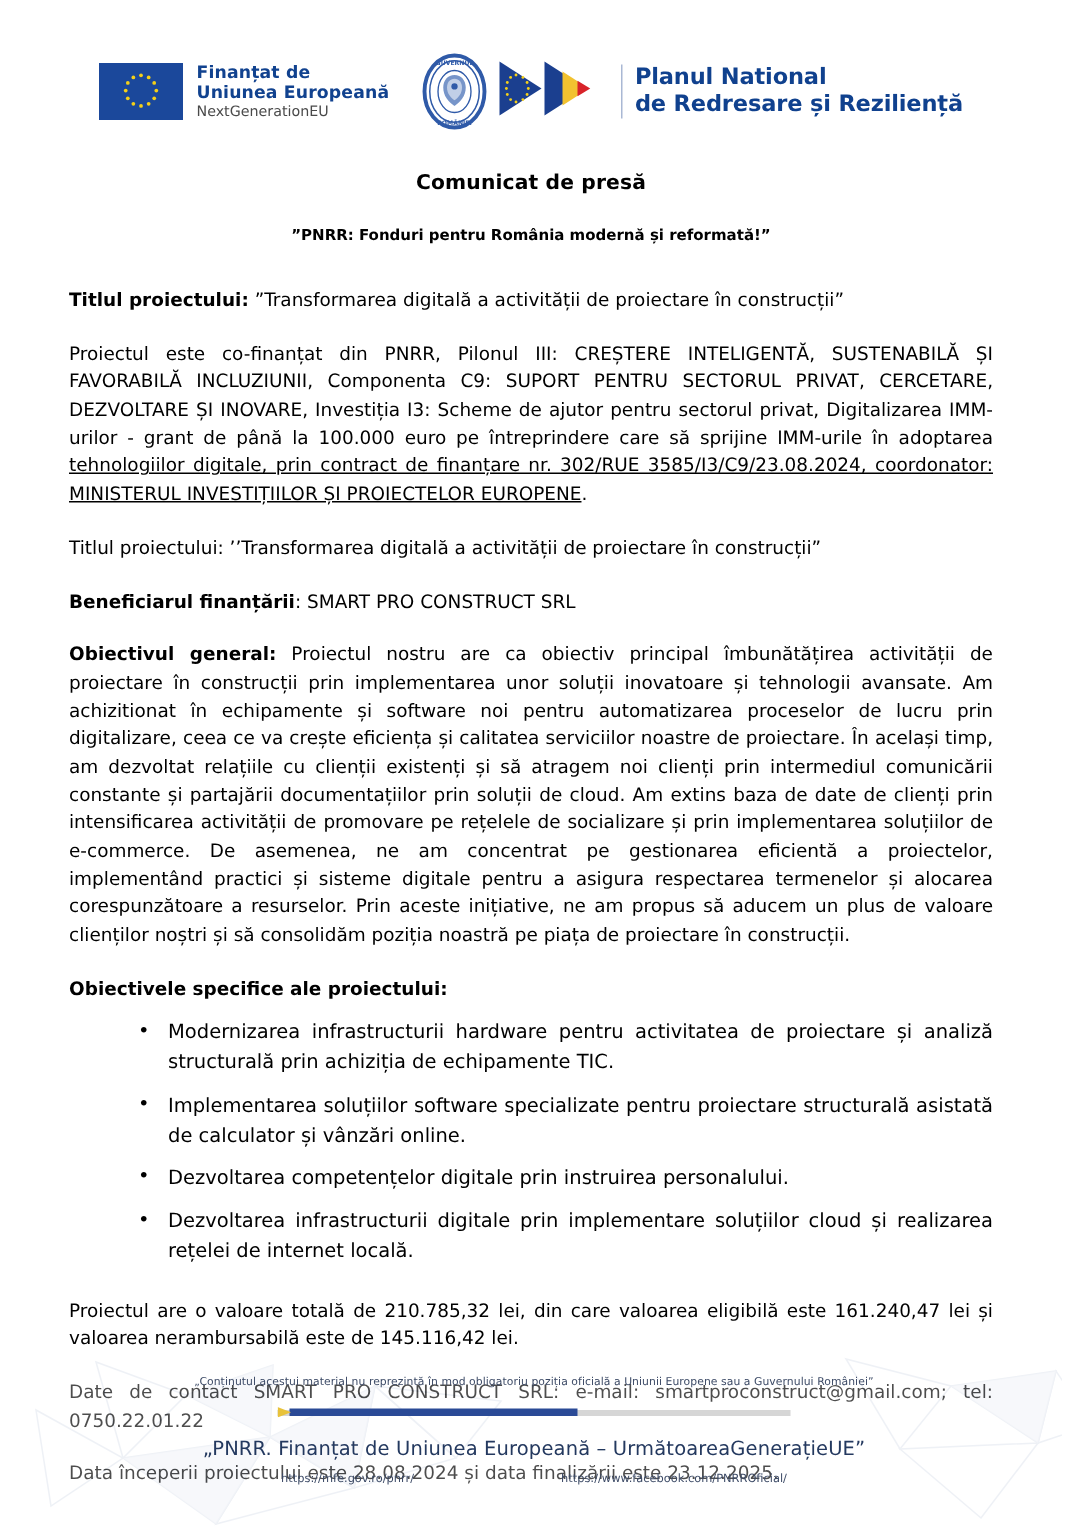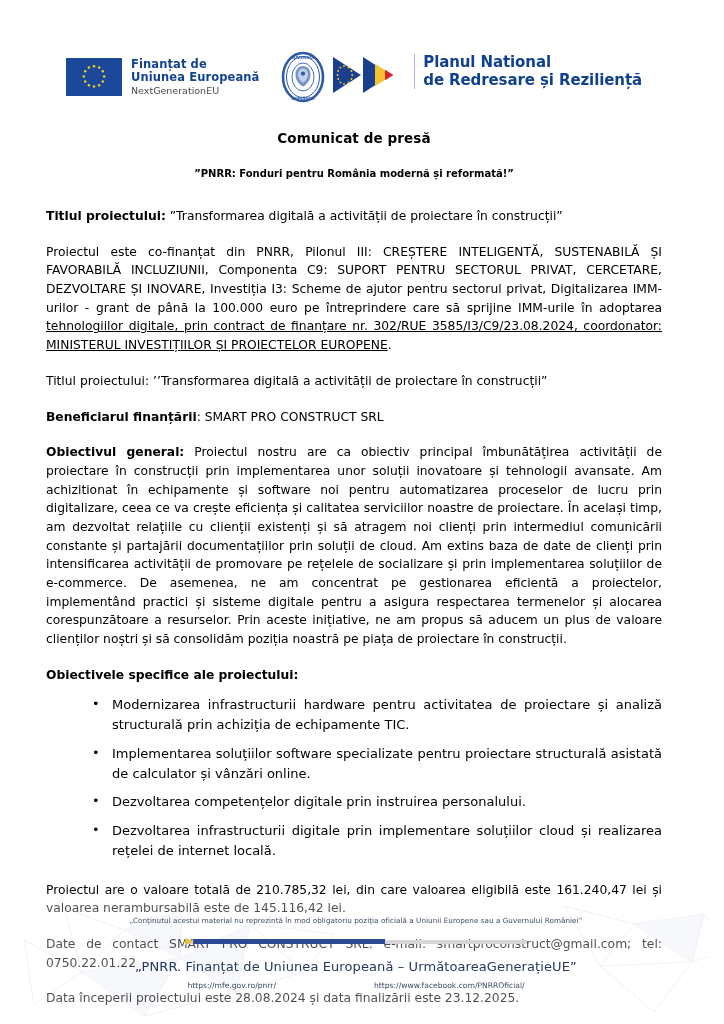--- a/index.html
+++ b/index.html
@@ -15,21 +15,21 @@
     color: #000000;
     overflow: hidden;
     position: relative;
   }
 
   .page {
     width: 708px;
     height: 1024px;
     position: relative;
     box-sizing: border-box;
-    padding: 16px 38px;
+    padding: 0 38px;
   }
 
   
   .logo-bar {
     display: flex;
     align-items: center;
     justify-content: space-between;
     padding: 30px 28px 10px 28px;
     height: 62px;
     box-sizing: content-box;
@@ -67,21 +67,21 @@
 
   .logo-gov {
     width: 52px;
     height: 52px;
     flex: none;
     margin-left: 16px;
   }
 
   .logo-pnrr {
     display: flex;
-    align-items: flex-start;
+    align-items: center;
     gap: 7px;
   }
   .pnrr-marks { flex: none; }
   .pnrr-text {
     border-left: 1.5px solid #a9b8d4;
     padding-left: 8px;
     line-height: 1.18;
   }
   .pnrr-text .p1, .pnrr-text .p2 {
     font-size: 15px;

